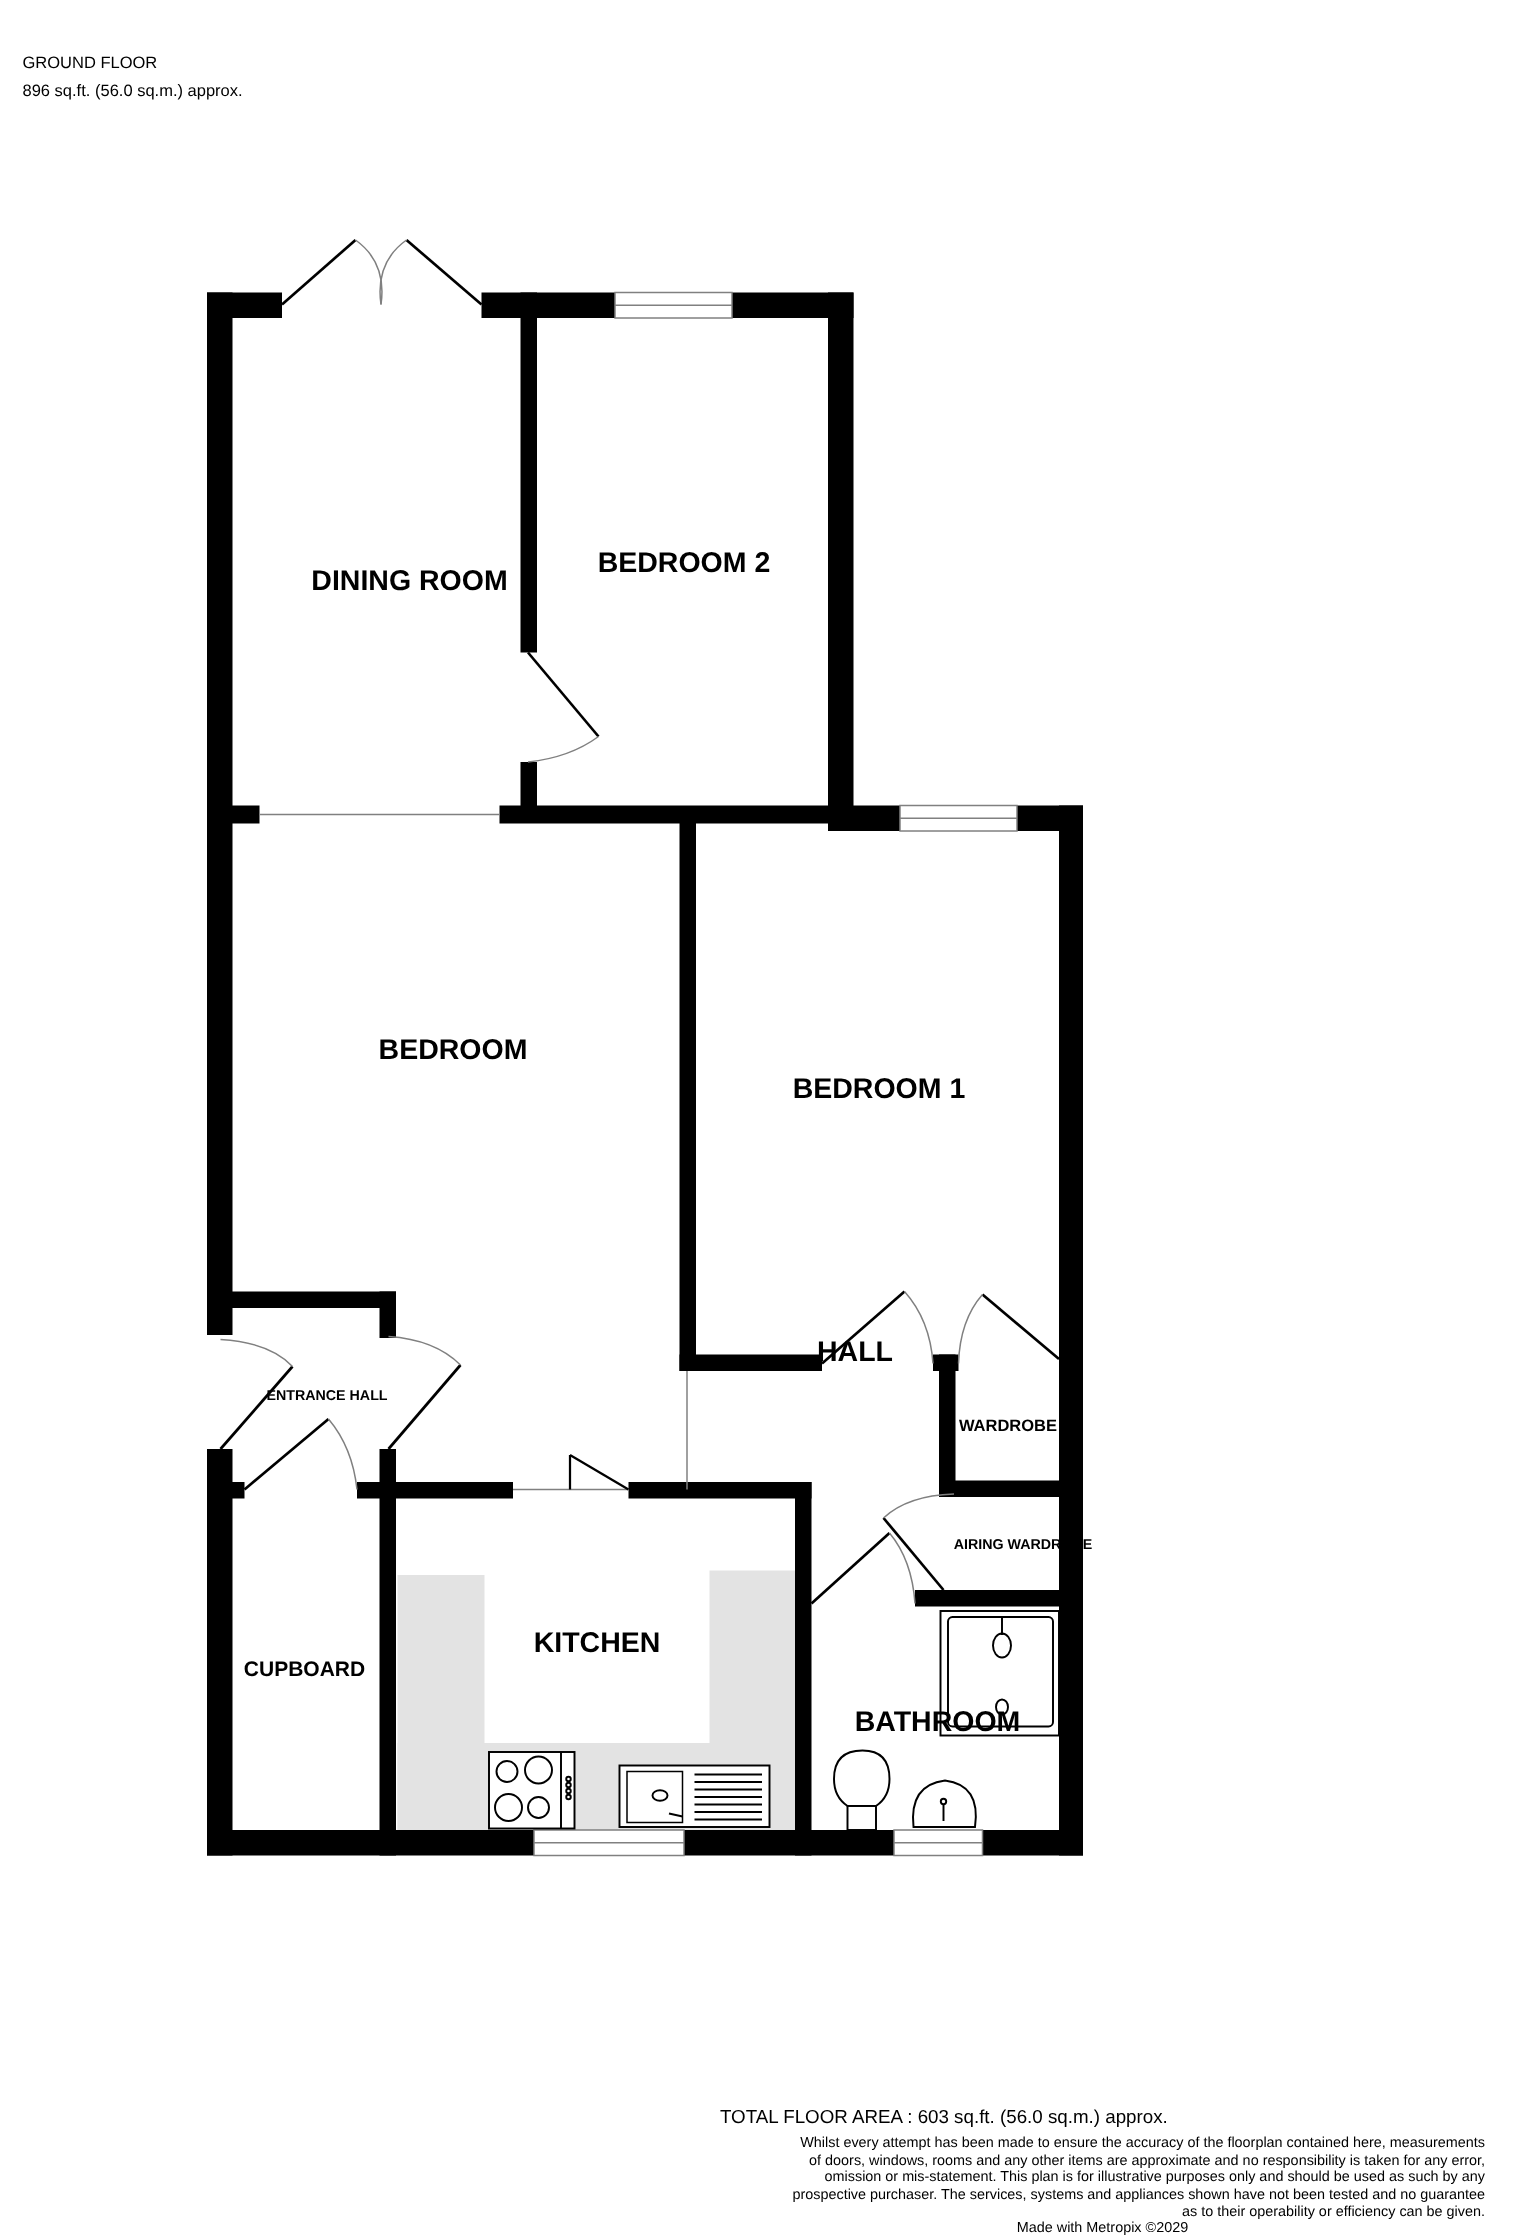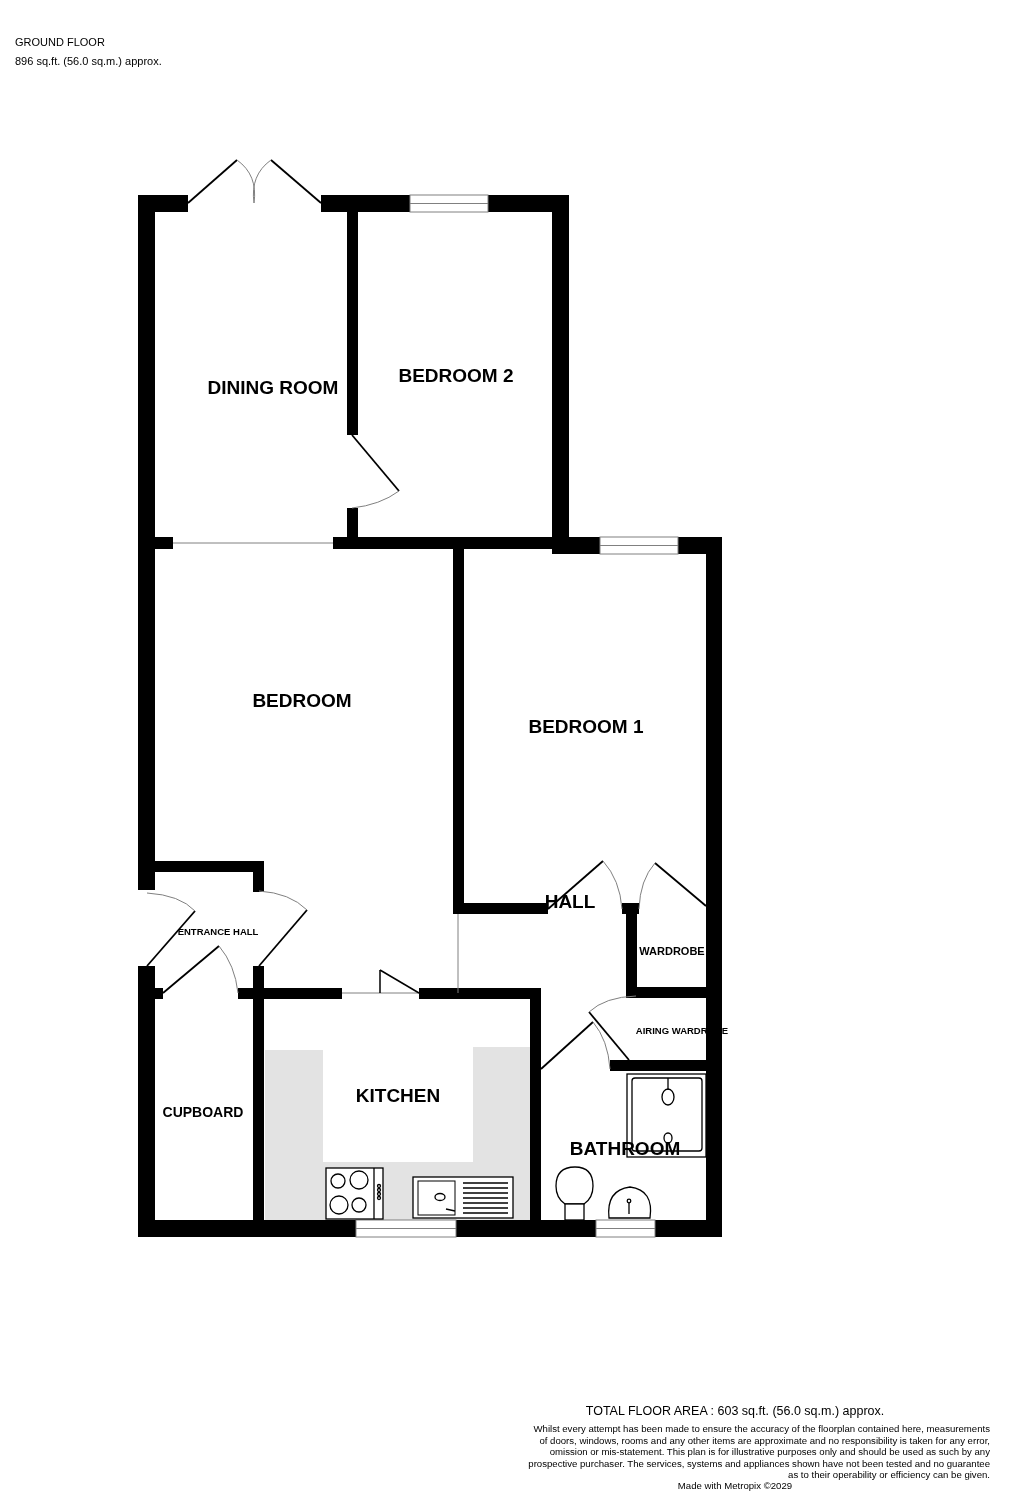--- a/index.html
+++ b/index.html
@@ -2,21 +2,21 @@
 <html><head>
   <meta charset="utf-8">
   <style>
     html, body { margin: 0; padding: 0; background: #ffffff; }
     body { width: 1024px; height: 1492px; position: relative; overflow: hidden; font-family: "Liberation Sans", sans-serif; color: #000; }
     .floor-title { position: absolute; left: 15px; width: 816px; top: 33px; text-align: left; font-size: 11px; line-height: 19px; }
     .plan { position: absolute; left: 0; top: 0; }
     .room-label { position: absolute; font-weight: bold; font-size: 19px; transform: translate(-50%, -50%); white-space: nowrap; }
     .room-label.small { font-size: 9.5px; margin-left: 15px; }
     .room-label.xsmall { font-size: 11px; }
-    .footer-total { position: absolute; left: 480px; width: 510px; top: 1404px; text-align: center; font-size: 12.5px; }
+    .footer-total { position: absolute; left: 480px; width: 510px; top: 1404px; font-size: 12.5px; }
     .footer-disclaimer { position: absolute; left: 480px; width: 510px; top: 1423px; text-align: right; font-size: 9.6px; line-height: 11.5px; }
     .footer-made { position: absolute; left: 480px; width: 510px; top: 1480px; text-align: center; font-size: 9.6px; }
   </style>
 </head>
 <body>
 
 <div class="floor-title">
   <div>GROUND FLOOR</div>
   <div>896 sq.ft. (56.0 sq.m.) approx.</div>
 </div>

